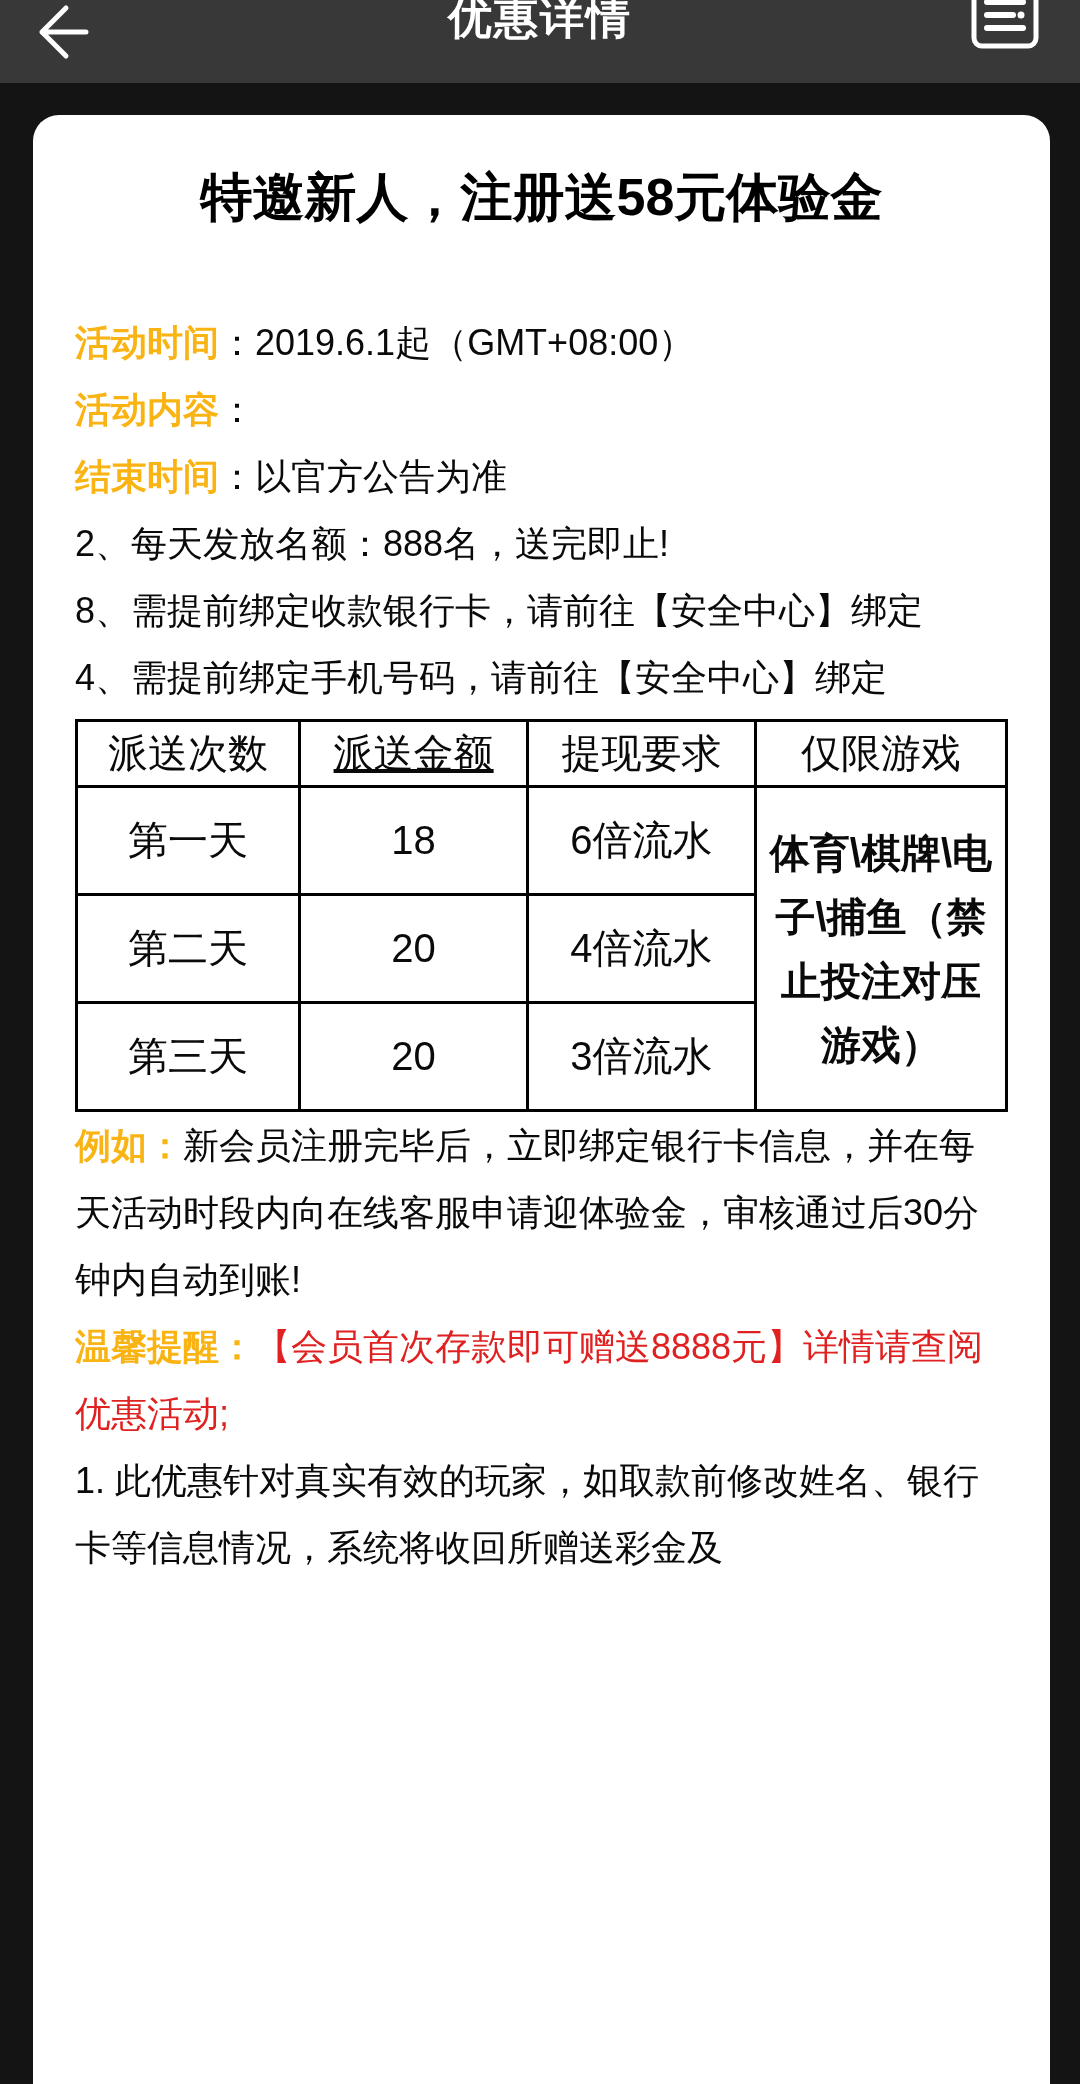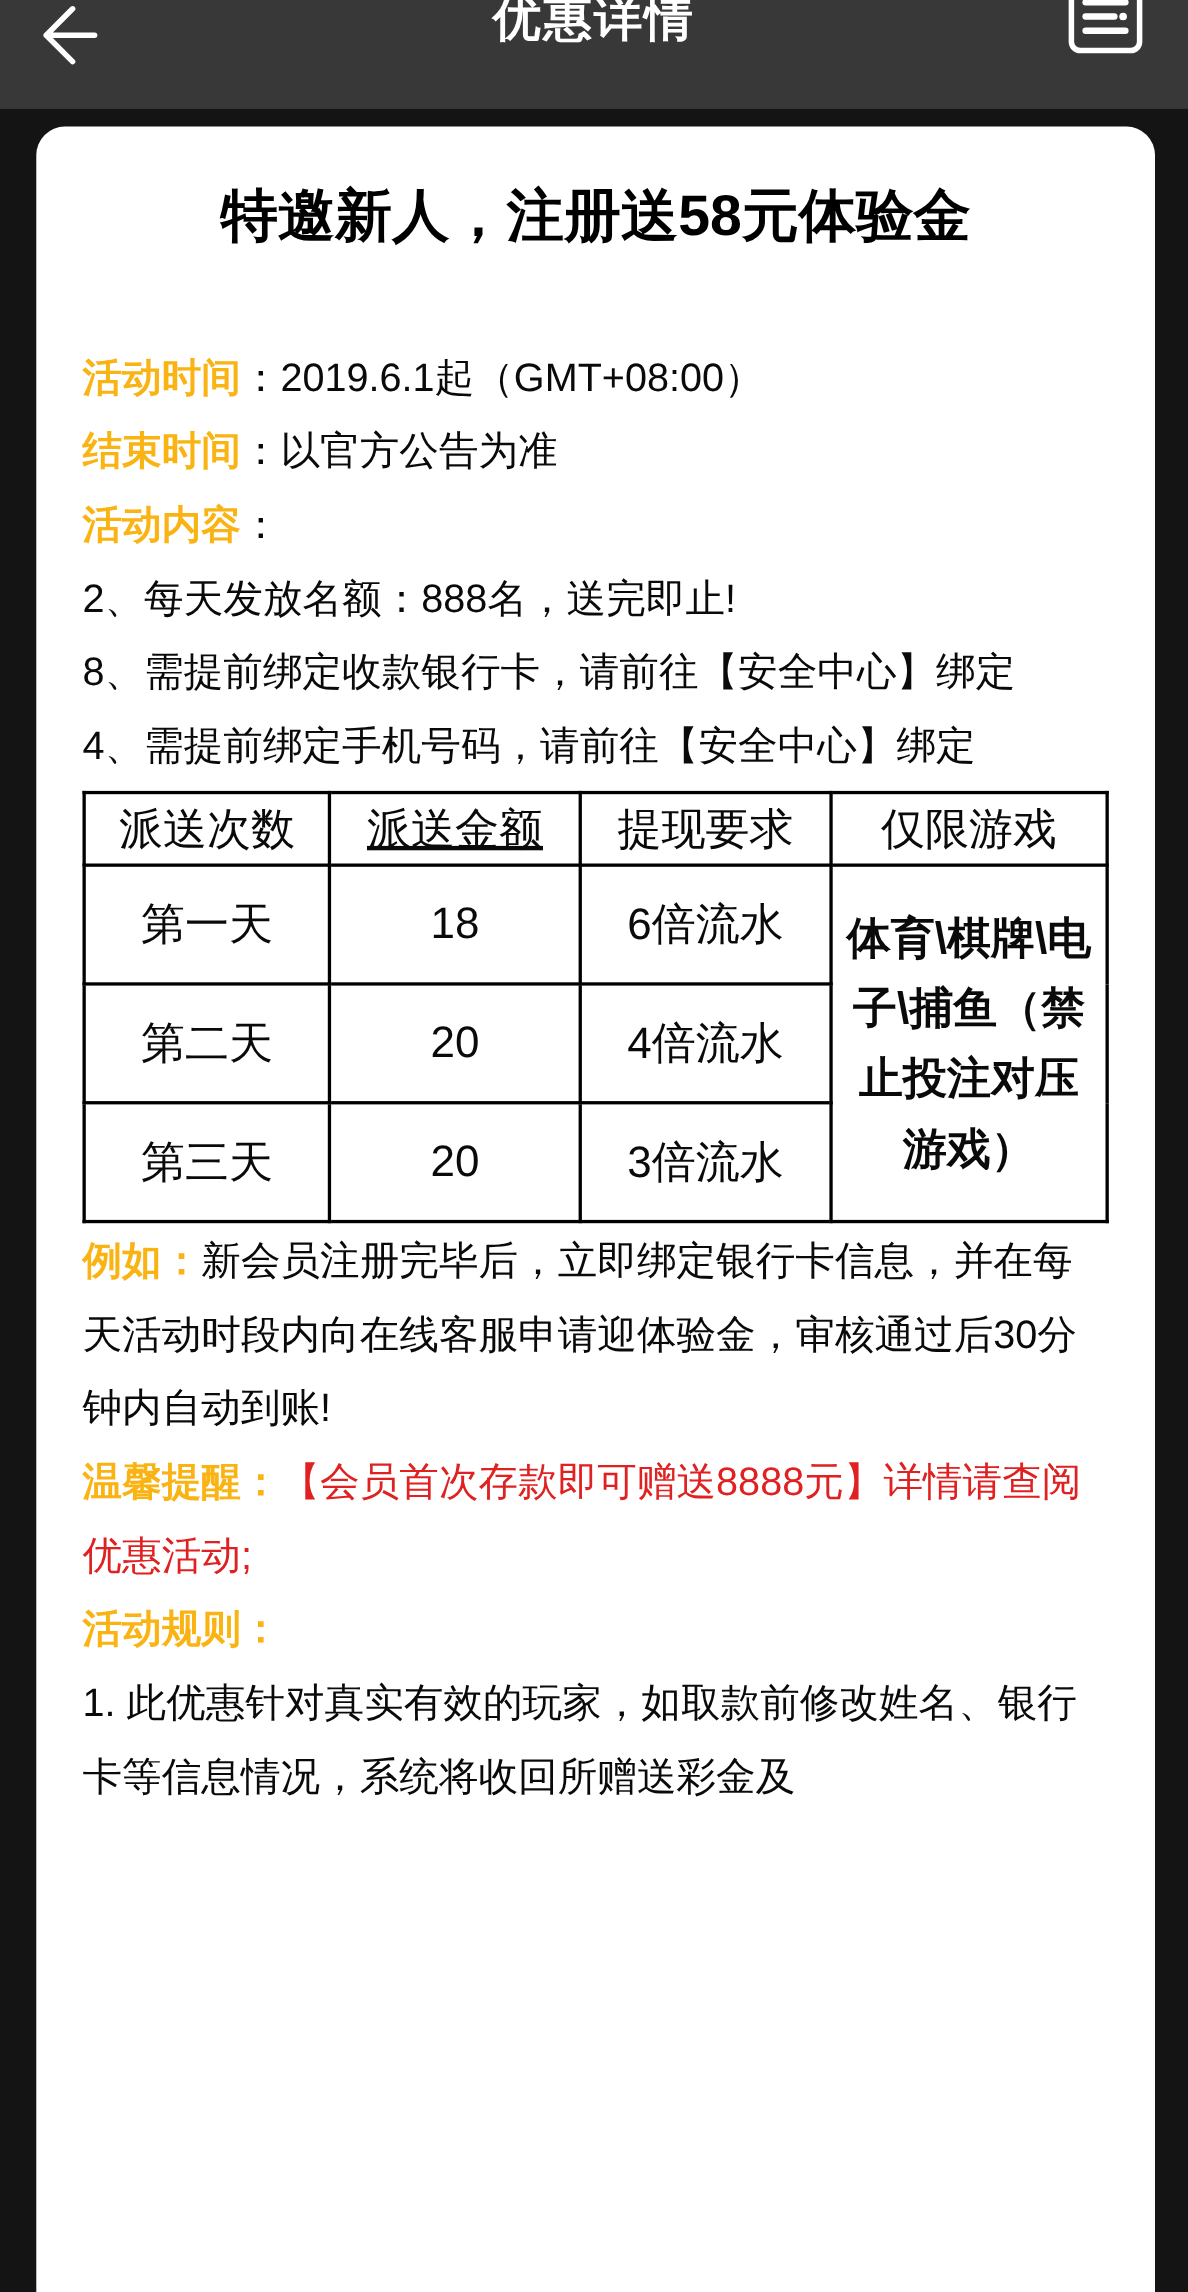--- a/index.html
+++ b/index.html
@@ -13,21 +13,21 @@
   *{box-sizing:border-box;}
   html,body{
     margin:0;padding:0;
     width:1080px;height:2084px;
     background:var(--page-bg);
     overflow:hidden;
     font-family:"Liberation Sans","DejaVu Sans",sans-serif;
   }
   .topbar{
     position:relative;
-    height:99px;
+    height:83px;
     background:var(--header-bg);
     z-index:2;
   }
   .topbar-title{
     position:absolute;left:0;right:0;top:-10px;
     text-align:center;
     color:#ffffff;
     font-size:44px;line-height:56px;font-weight:700;
     letter-spacing:2px;
   }
@@ -110,22 +110,22 @@
     <circle cx="51" cy="33" r="3.5" fill="#ffffff"></circle>
     <line x1="17" y1="46" x2="53" y2="46" stroke="#ffffff" stroke-width="6" stroke-linecap="round"></line>
   </svg>
 </header>
 
 <main class="card">
   <h1 class="promo-title">特邀新人，注册送58元体验金</h1>
 
   <div class="body-flow">
     <p class="line"><span class="gold">活动时间</span><span>：2019.6.1起（GMT+08:00）</span></p>
+    <p class="line"><span class="gold">活动内容</span><span>：</span></p>
     <p class="line"><span class="gold">结束时间</span><span>：以官方公告为准</span></p>
-    <p class="line"><span class="gold">活动内容</span><span>：</span></p>
 
     <p class="line">2、每天发放名额：888名，送完即止!</p>
     <p class="line">8、需提前绑定收款银行卡，请前往【安全中心】绑定</p>
     <p class="line">4、需提前绑定手机号码，请前往【安全中心】绑定</p>
 
     <table class="bonus-table">
       <thead>
         <tr>
           <th class="col-1">派送次数</th>
           <th class="col-2">派送金额</th>
@@ -150,16 +150,15 @@
           <td>20</td>
           <td>3倍流水</td>
         </tr>
       </tbody>
     </table>
 
     <p class="line"><span class="gold">例如：</span><span>新会员注册完毕后，立即绑定银行卡信息，并在每天活动时段内向在线客服申请迎体验金，审核通过后30分钟内自动到账!</span></p>
 
     <p class="line reminder-para"><span class="gold">温馨提醒：</span><span class="red">【会员首次存款即可赠送8888元】详情请查阅优惠活动;</span></p>
 
-    <p class="line rules-label"><span class="gold">活动规则：</span></p>
     <p class="line">1. 此优惠针对真实有效的玩家，如取款前修改姓名、银行卡等信息情况，系统将收回所赠送彩金及</p>
   </div>
 </main>
 
 </body></html>

